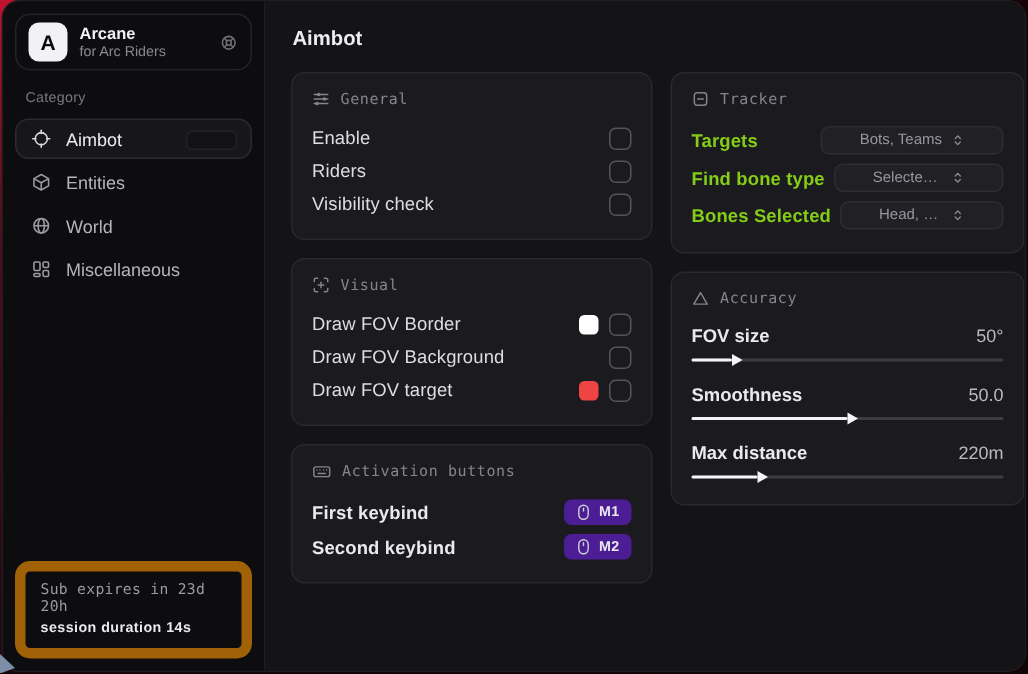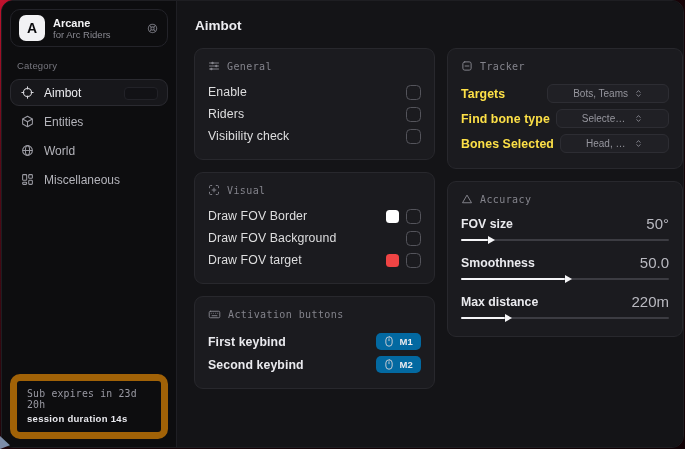--- a/index.html
+++ b/index.html
@@ -71,40 +71,40 @@
   .row { display:flex; align-items:center; justify-content:space-between; height:22px; }
   .row-lbl { color:#dededf; font-size:12.3px; font-weight:500; letter-spacing:.1px; }
   .row-end { display:flex; align-items:center; gap:7px; }
 
   .checkbox { width:15px; height:15px; border:1.5px solid #54545b; border-radius:4.5px; background:transparent; cursor:pointer; }
   .swatch { width:13px; height:13px; border-radius:3.5px; cursor:pointer; }
 
   .kb-row { height:23px; }
   .kb-row .row-lbl { font-weight:bold; color:#eaeaee; }
   .keybadge {
-    display:flex; align-items:center; gap:5px; background:#0369a1; border-radius:5px;
+    display:flex; align-items:center; gap:5px; background:#4c1d95; border-radius:5px;
     padding:3px 8px; cursor:pointer;
   }
   .keybadge .mouse { display:flex; color:#cfcfd6; }
   .keybadge-text { color:#eaeaee; font-size:9.5px; font-weight:bold; letter-spacing:.2px; }
 
   .trk-row { height:25px; gap:6px; }
-  .trk-row .row-lbl { font-weight:bold; color:#fde047; white-space:nowrap; }
+  .trk-row .row-lbl { font-weight:bold; color:#84cc16; white-space:nowrap; }
   .dropdown {
     display:flex; align-items:center; gap:6px; background:#202025; border:1px solid #2d2d33;
     border-radius:6px; padding:3px 25px; cursor:pointer; min-width:0;
   }
   .dd-value { color:#96969e; font-size:10px; white-space:nowrap; overflow:hidden; text-overflow:ellipsis; max-width:118px; }
   .dd-exp { display:flex; color:#8a8a93; flex:0 0 auto; }
 
   .sl-group { margin-bottom:9px; }
   .sl-group:last-child { margin-bottom:2px; }
   .sl-top { display:flex; align-items:center; justify-content:space-between; height:19px; }
   .sl-lbl { color:#eaeaee; font-size:12.3px; font-weight:bold; }
-  .sl-val { color:#b9b9c0; font-size:15px; }
+  .sl-val { color:#b9b9c0; font-size:12px; }
   .sl-track { position:relative; height:8px; margin-top:3px; cursor:pointer; }
   .sl-rail { position:absolute; top:3px; left:0; right:0; height:2px; background:#3c3c42; border-radius:2px; }
   .sl-fill { position:absolute; top:3px; left:0; height:2px; background:#f5f5f7; border-radius:2px; }
   .sl-thumb {
     position:absolute; right:-7px; top:-3px; width:0; height:0;
     border-left:7px solid #f5f5f7; border-top:4px solid transparent; border-bottom:4px solid transparent;
   }
 
   .cursor-artifact {
     position:absolute; left:0; bottom:0; width:10px; height:13px;

